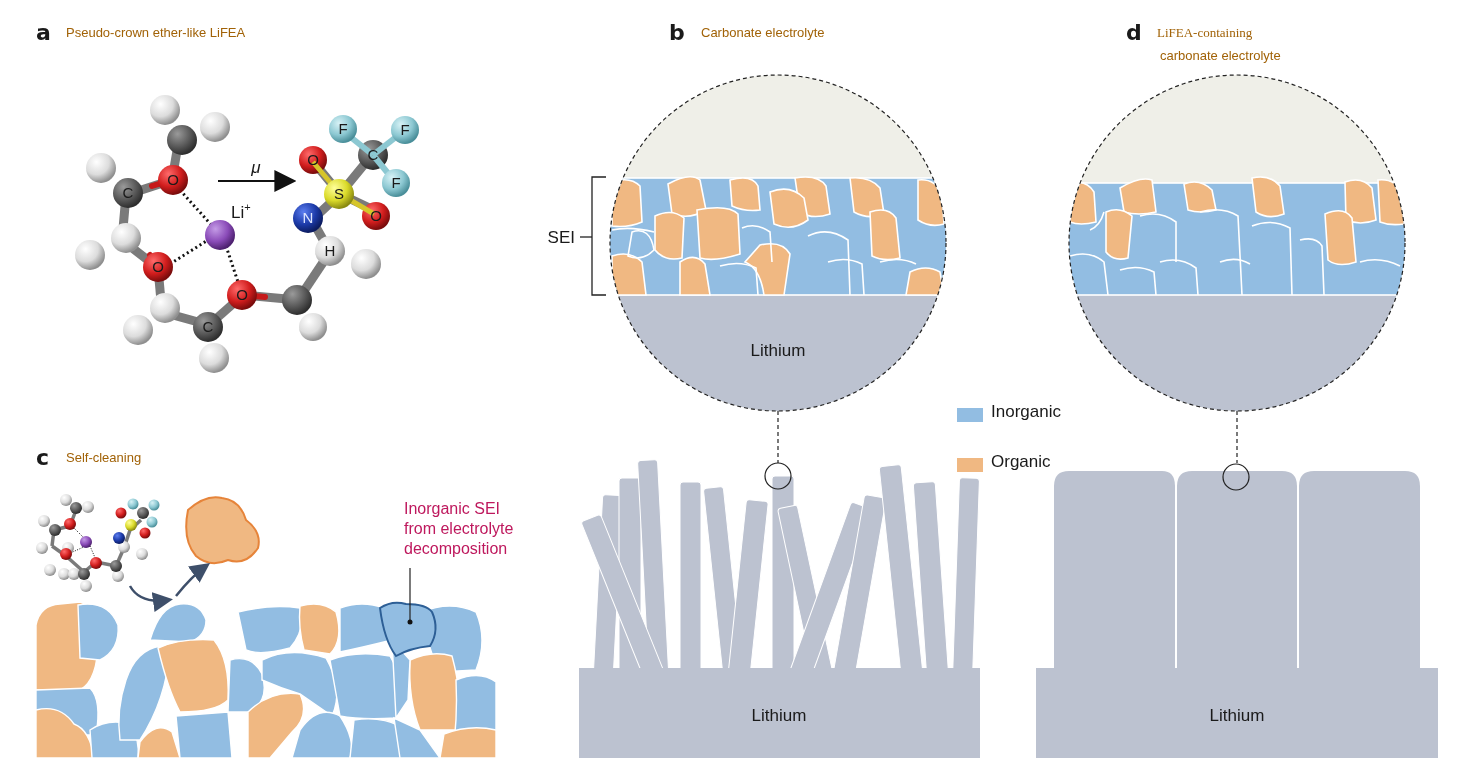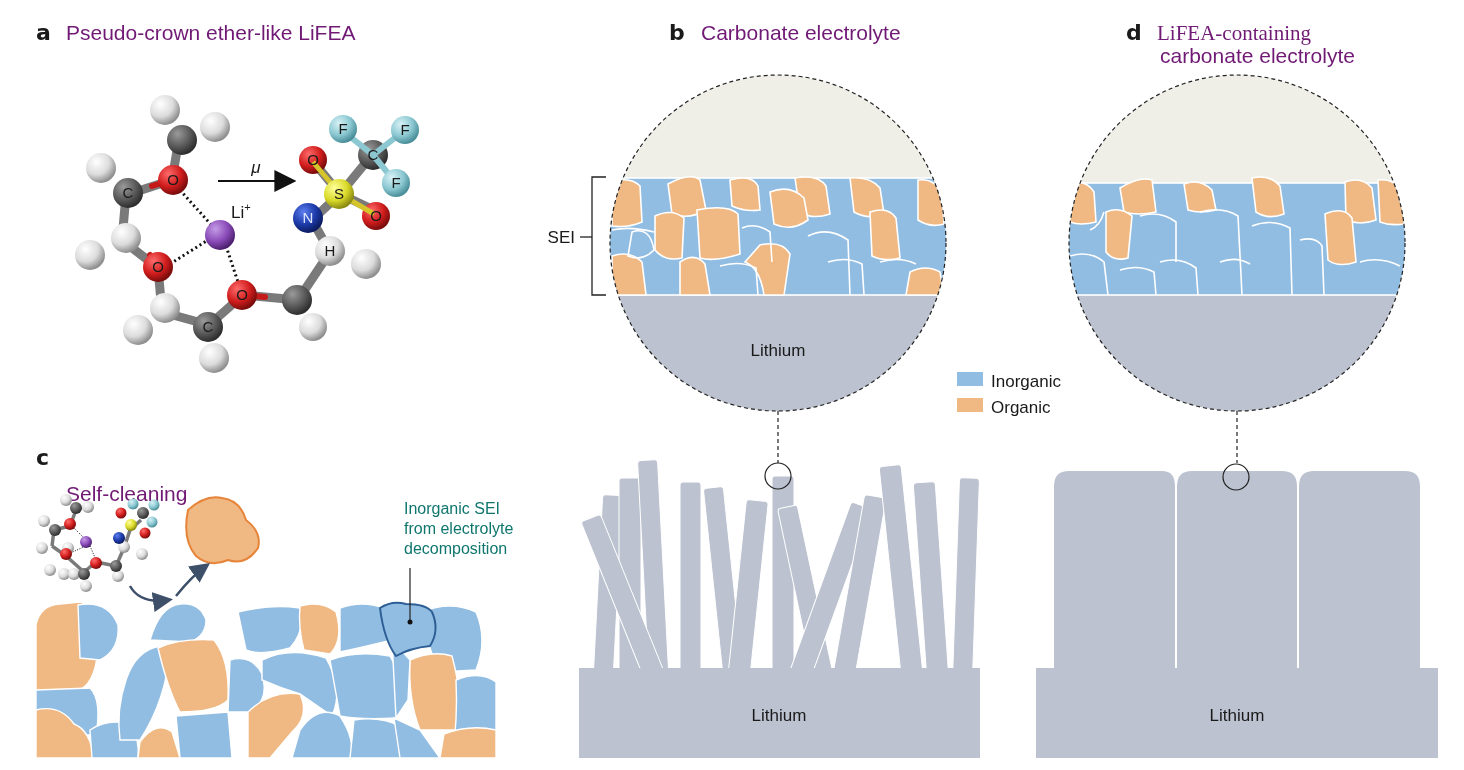--- a/index.html
+++ b/index.html
@@ -1,36 +1,36 @@
 <!DOCTYPE html>
 <html><head>
 <meta charset="utf-8">
 <style>
   html,body{margin:0;padding:0;background:#ffffff;}
   body{width:1464px;height:770px;position:relative;overflow:hidden;font-family:"Liberation Sans",sans-serif;color:#1a1a1a;}
   .panel-label{position:absolute;font-family:"DejaVu Sans",sans-serif;font-weight:bold;font-size:22px;line-height:22px;}
-  .panel-title{position:absolute;font-size:21px;line-height:20px;color:#701a75;}
+  .panel-title{position:absolute;font-size:13px;line-height:20px;color:#a16207;}
   svg.fig{position:absolute;left:0;top:0;}
   .txt{font-family:"Liberation Sans",sans-serif;fill:#1a1a1a;}
   .legend{position:absolute;left:957px;top:372px;font-size:17px;}
-  .legend-row{display:flex;align-items:flex-start;height:26px;}
+  .legend-row{display:flex;align-items:flex-end;height:26px;margin-top:24px;}
   .sw{width:26px;height:14px;margin-right:8px;}
-  .callout{position:absolute;left:404px;top:499px;font-size:16px;line-height:20px;color:#0f766e;}
+  .callout{position:absolute;left:404px;top:499px;font-size:16px;line-height:20px;color:#be185d;}
 </style>
 </head>
 <body>
 
 <div class="panel-label" style="left:36px;top:22px;">a</div>
 <div class="panel-title" style="left:66px;top:23px;">Pseudo-crown ether-like LiFEA</div>
 
 <div class="panel-label" style="left:669px;top:22px;">b</div>
 <div class="panel-title" style="left:701px;top:23px;">Carbonate electrolyte</div>
 
 <div class="panel-label" style="left:36px;top:447px;">c</div>
-<div class="panel-title" style="left:66px;top:448px;margin-top:36px;">Self-cleaning</div>
+<div class="panel-title" style="left:66px;top:448px;">Self-cleaning</div>
 
 <div class="panel-label" style="left:1126px;top:22px;">d</div>
 <div class="panel-title" style="left:1157px;top:23px;font-family:Liberation Serif, serif;">LiFEA-containing</div>
 <div class="panel-title" style="left:1160px;top:46px;">carbonate electrolyte</div>
 
 <svg class="fig" width="1464" height="770" viewBox="0 0 1464 770">
   <defs>
     <radialGradient id="gH" cx="35%" cy="30%" r="70%">
         <stop offset="0" stop-color="#ffffff"></stop>
         <stop offset="0.6" stop-color="#dcdcdc"></stop>

